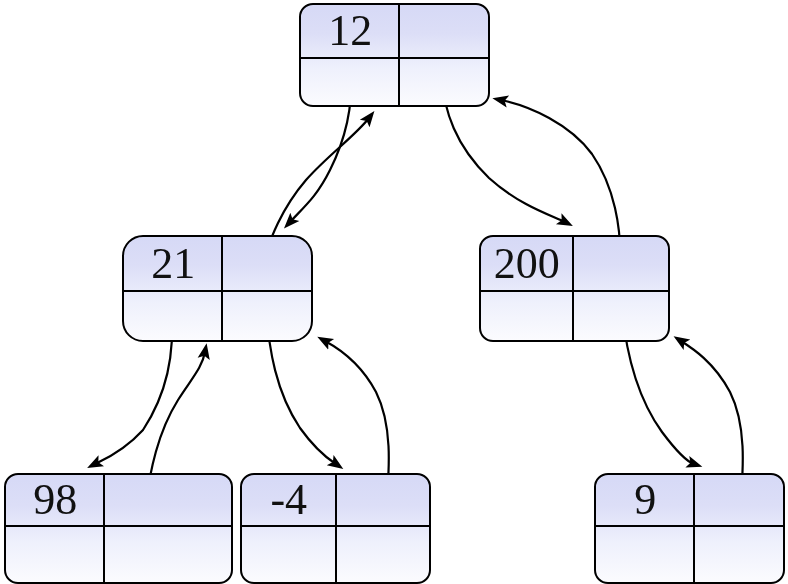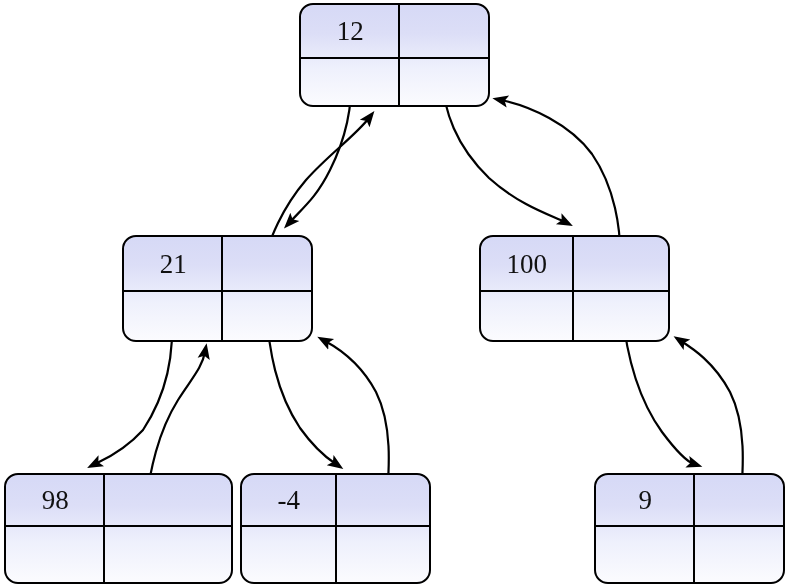--- a/index.html
+++ b/index.html
@@ -32,21 +32,21 @@
     height:2.1px;
     background:#000000;
   }
   .cell{
     position:absolute;
     display:flex;
     align-items:center;
     justify-content:center;
   }
   .val{
-    font-size:27px;
+    font-size:44px;
     line-height:1;
     color:#111111;
     letter-spacing:0px;
     font-family:"Liberation Serif", serif;
   }
 </style>
 </head>
 <body>
 
 <div id="canvas">
@@ -75,35 +75,35 @@
       <div class="node" style="left: 299px; top: 3px; width: 191px; height: 104px;">
         <div class="vline" style="left: 97.365px;"></div>
         <div class="hline" style="top: 51.52px;"></div>
         <div class="cell" style="left: 0px; top: 0px; width: 98.365px; height: 52.52px;">
           <span class="val">12</span>
         </div>
         <div class="cell" style="left: 98.365px; top: 0px; width: 92.635px; height: 52.52px;"></div>
         <div class="cell" style="left: 0px; top: 52.52px; width: 98.365px; height: 51.48px;"></div>
         <div class="cell" style="left: 98.365px; top: 52.52px; width: 92.635px; height: 51.48px;"></div>
       </div>
-      <div class="node" style="left: 122px; top: 235px; width: 191px; height: 107px;">
+      <div class="node" style="left: 122px; top: 235px; width: 191px; height: 107px; border-radius: 21px;">
         <div class="vline" style="left: 97.365px;"></div>
         <div class="hline" style="top: 53.035px;"></div>
         <div class="cell" style="left: 0px; top: 0px; width: 98.365px; height: 54.035px;">
           <span class="val">21</span>
         </div>
         <div class="cell" style="left: 98.365px; top: 0px; width: 92.635px; height: 54.035px;"></div>
         <div class="cell" style="left: 0px; top: 54.035px; width: 98.365px; height: 52.965px;"></div>
         <div class="cell" style="left: 98.365px; top: 54.035px; width: 92.635px; height: 52.965px;"></div>
       </div>
       <div class="node" style="left: 479px; top: 235px; width: 191px; height: 107px;">
         <div class="vline" style="left: 90.68px;"></div>
         <div class="hline" style="top: 53.035px;"></div>
         <div class="cell" style="left: 0px; top: 0px; width: 91.68px; height: 54.035px;">
-          <span class="val">100</span>
+          <span class="val">200</span>
         </div>
         <div class="cell" style="left: 91.68px; top: 0px; width: 99.32px; height: 54.035px;"></div>
         <div class="cell" style="left: 0px; top: 54.035px; width: 91.68px; height: 52.965px;"></div>
         <div class="cell" style="left: 91.68px; top: 54.035px; width: 99.32px; height: 52.965px;"></div>
       </div>
       <div class="node" style="left: 4px; top: 473px; width: 229px; height: 111px;">
         <div class="vline" style="left: 97.365px;"></div>
         <div class="hline" style="top: 49.505px;"></div>
         <div class="cell" style="left: 0px; top: 0px; width: 98.365px; height: 50.505px;">
           <span class="val">98</span>

